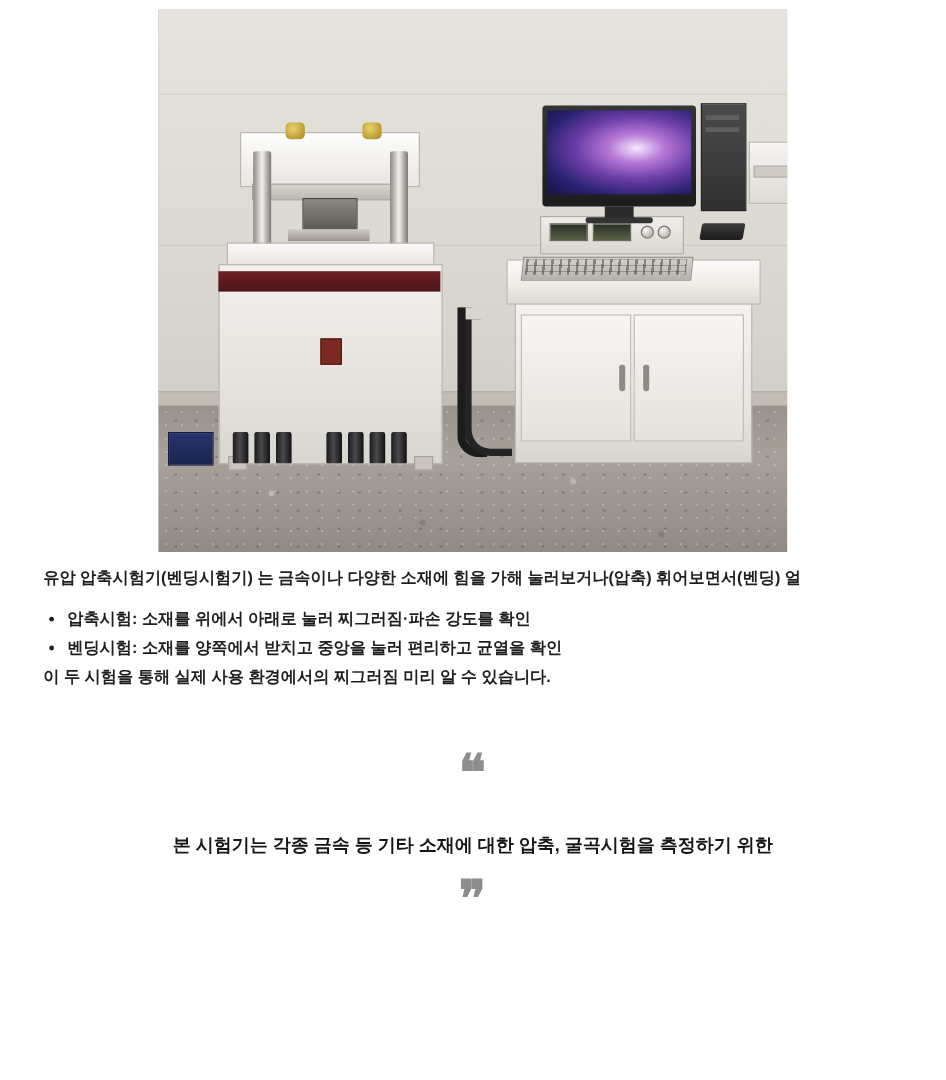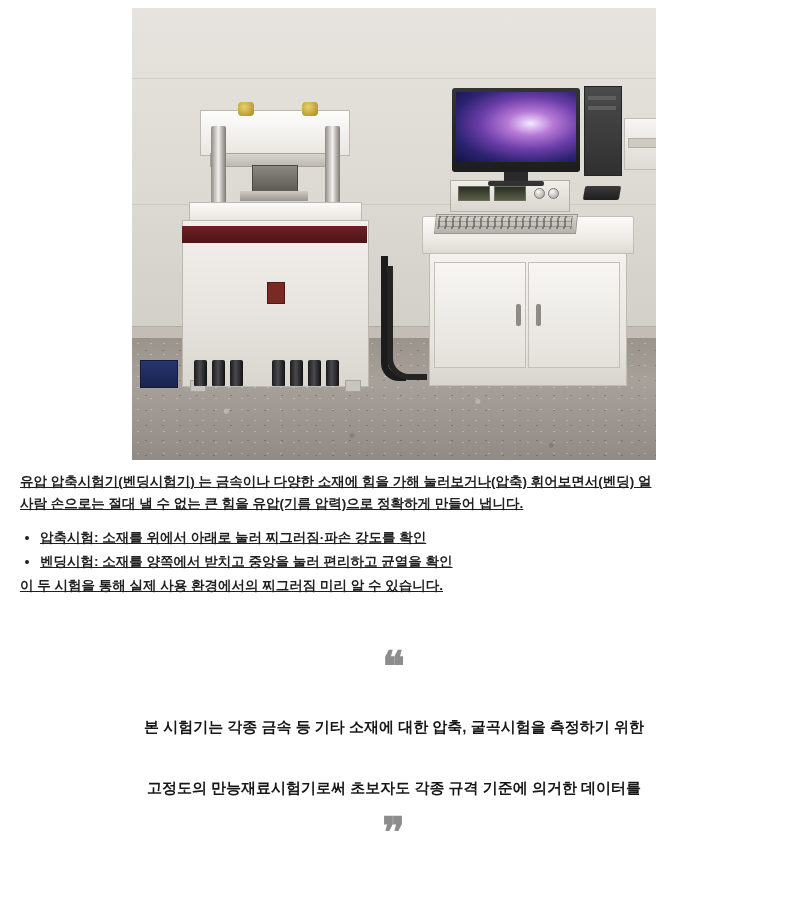--- a/index.html
+++ b/index.html
@@ -286,26 +286,25 @@
     position: absolute;
     left: 255px; top: 258px;
     width: 34px; height: 108px;
     border-left: 6px solid #242424;
     border-bottom: 6px solid #242424;
     border-bottom-left-radius: 22px;
   }
 
   
   .body-text {
-    margin: 12px 40px 0 20px;
+    margin: 12px 40px 0 36px;
     font-size: 13.5px;
     line-height: 20px;
     color: #1f1f1f;
     font-weight: bold;
-    text-decoration: underline;
   }
   .body-text p {
     margin: 0 0 2px 0;
   }
   .bullets {
     margin: 14px 0 0 0;
     padding-left: 20px;
     list-style: disc;
   }
   .bullets li {
@@ -415,32 +414,30 @@
       <div class="tower"></div>
       <div class="tower-slot" style="top:88px"></div>
       <div class="tower-slot" style="top:98px"></div>
       <div class="printer"></div>
       <div class="printer-line"></div>
     </div>
   </div>
 
   <div class="body-text">
     <p>유압 압축시험기(벤딩시험기) 는 금속이나 다양한 소재에 힘을 가해 눌러보거나(압축) 휘어보면서(벤딩) 얼</p>
-    <p>사람 손으로는 절대 낼 수 없는 큰 힘을 유압(기름 압력)으로 정확하게 만들어 냅니다.</p>
 
     <ul class="bullets">
       <li>압축시험: 소재를 위에서 아래로 눌러 찌그러짐·파손 강도를 확인</li>
       <li>벤딩시험: 소재를 양쪽에서 받치고 중앙을 눌러 편리하고 균열을 확인</li>
     </ul>
 
     <p class="after-bullets">이 두 시험을 통해 실제 사용 환경에서의 찌그러짐 미리 알 수 있습니다.</p>
   </div>
 
   <div class="quote-block">
     <div class="quote-mark open">❝</div>
     <div class="quote-lines">
       <div>본 시험기는 각종 금속 등 기타 소재에 대한 압축, 굴곡시험을 측정하기 위한</div>
-      <div>고정도의 만능재료시험기로써 초보자도 각종 규격 기준에 의거한 데이터를</div>
     </div>
     <div class="quote-mark close">❞</div>
   </div>
 
 </div>
 
 </body></html>

